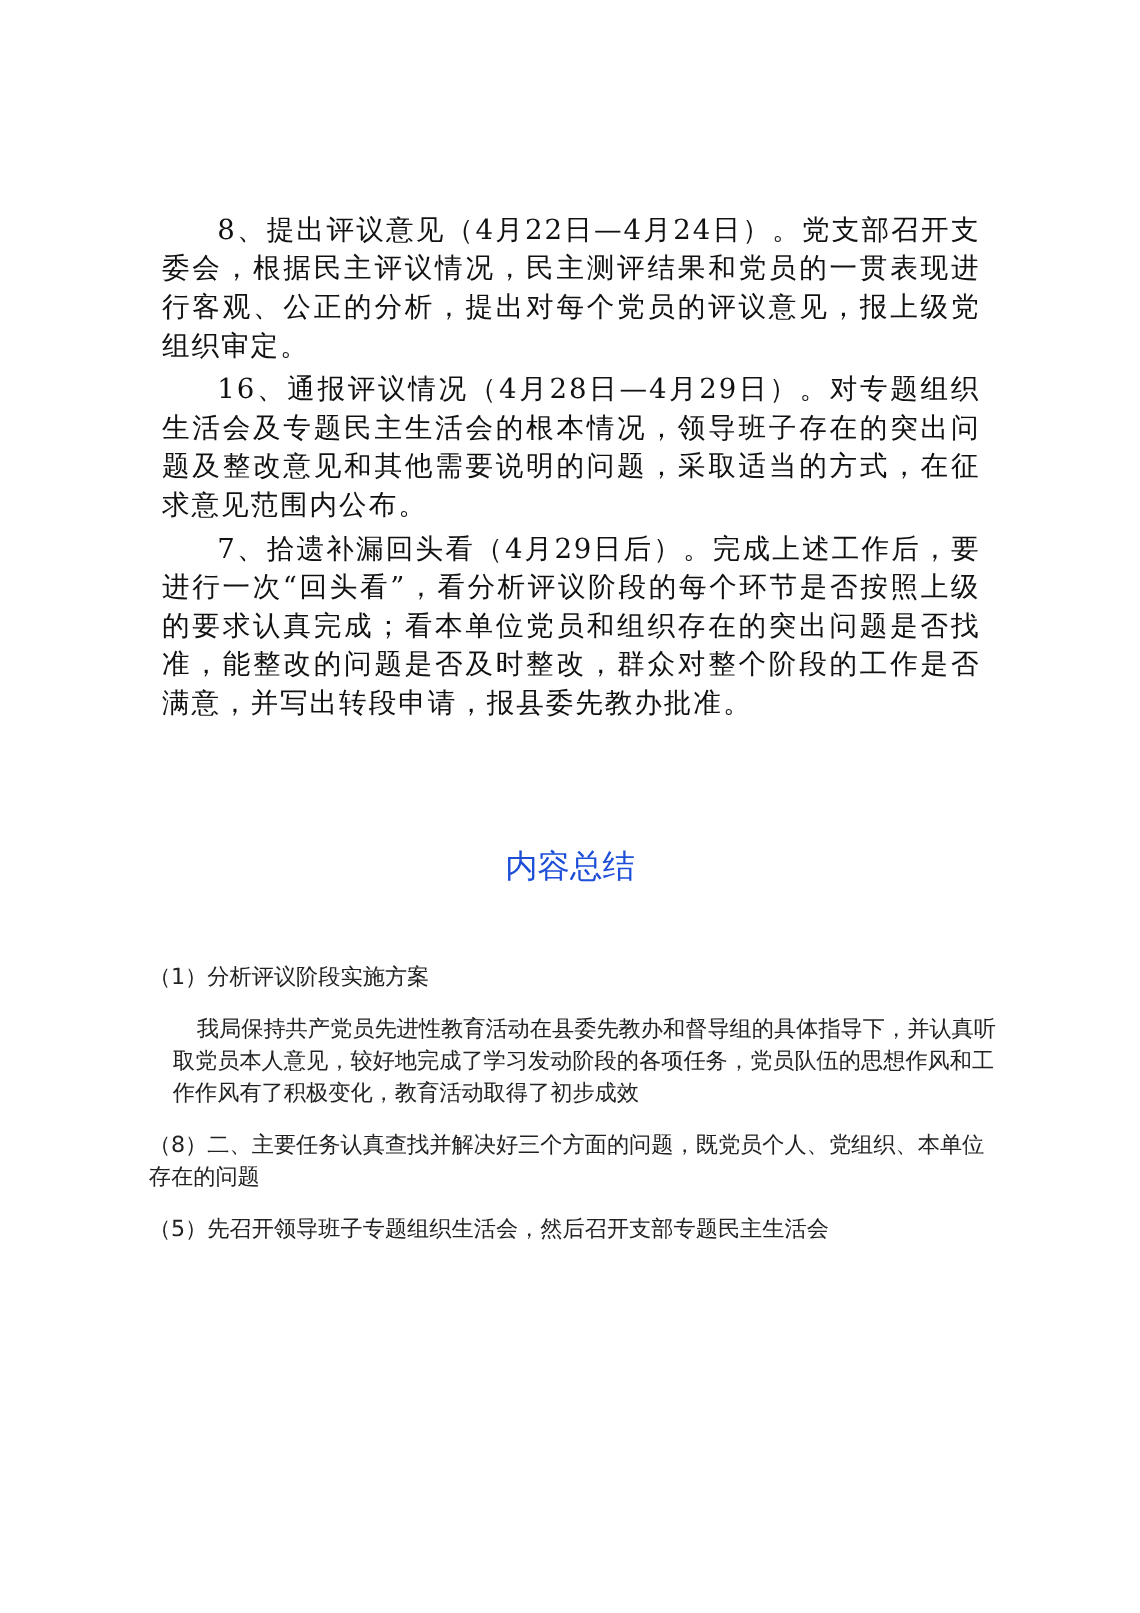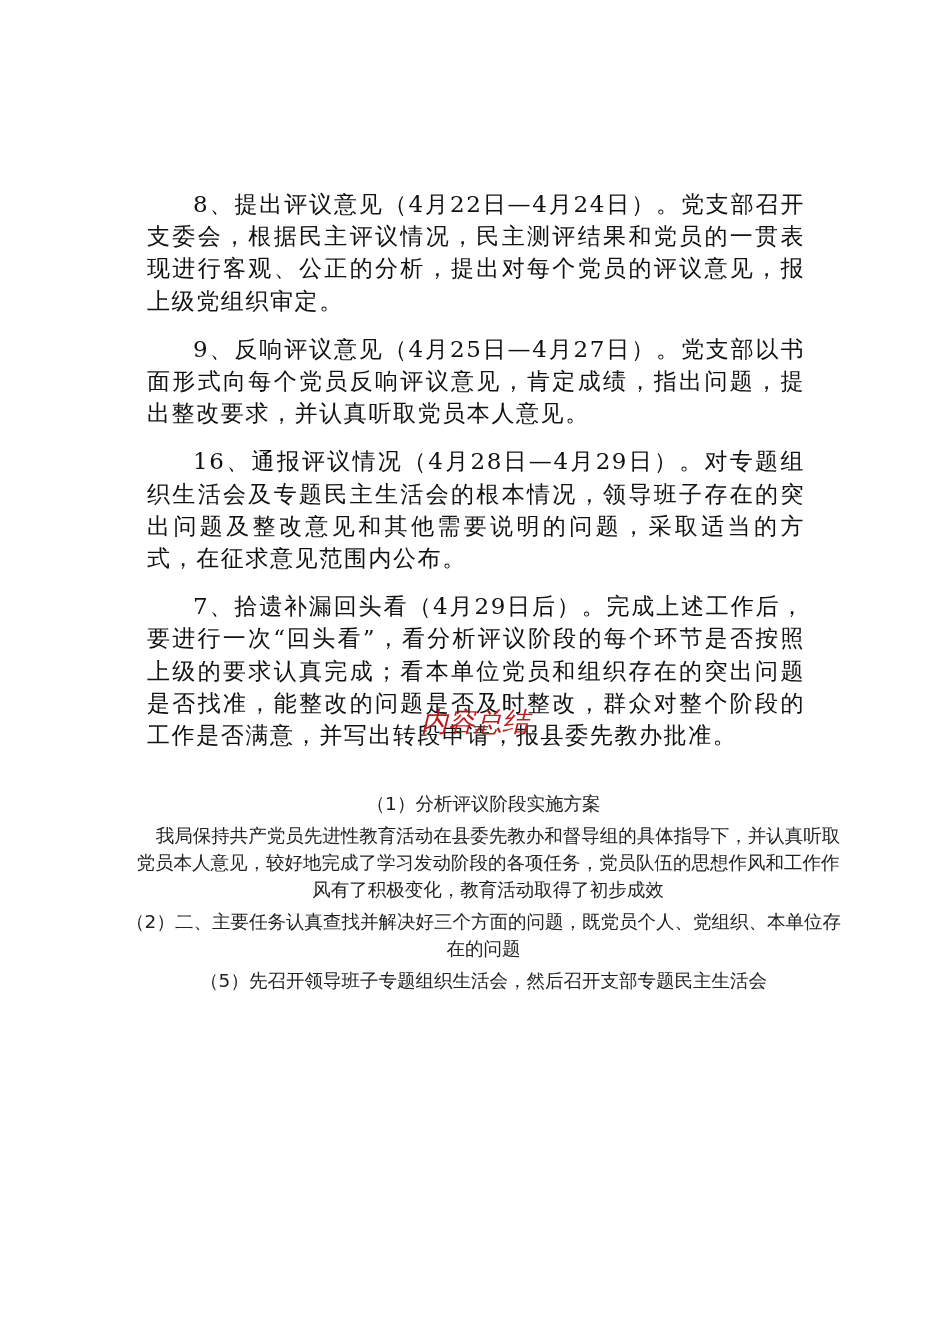--- a/index.html
+++ b/index.html
@@ -4,48 +4,47 @@
 <style>
   html, body { margin: 0; padding: 0; background: #ffffff; }
   body { width: 950px; height: 1344px; position: relative; overflow: hidden; }
   .page { position: absolute; left: 0; top: 0; width: 950px; height: 1344px; background: #fff; }
   .body-block {
     position: absolute; left: 131px; top: 172px; width: 690px;
     font-family: "DejaVu Serif", "Liberation Serif", serif;
     font-size: 23px; line-height: 32.2px; color: #111;
     letter-spacing: 1.6px;
   }
-  .body-block p { margin: 16px; text-indent: 46px; text-align: justify; }
+  .body-block p { margin: 4px; text-indent: 46px; text-align: justify; }
   .title {
     position: absolute; left: 0; width: 950px; top: 704px;
     text-align: center;
     font-family: "DejaVu Sans", "Liberation Sans", sans-serif;
-    font-size: 27px; color: #b91c1c; font-weight: normal; margin: 0; font-style: italic;
+    font-size: 27px; color: #1d4ed8; font-weight: normal; margin: 0;
   }
   .summary {
     position: absolute; left: 128px; top: 785px; width: 720px;
     font-family: "DejaVu Sans", "Liberation Sans", sans-serif;
     font-size: 18.5px; line-height: 27px; color: #222;
   }
-  .summary p { margin: 5px; text-align: center; }
+  .summary p { margin: 16px; }
   .summary .indent { text-indent: 20px; }
   .summary .item { margin-left: -4px; }
 </style>
 </head>
 <body>
 
 <div class="page">
   <div class="body-block">
     <p>8、提出评议意见（4月22日—4月24日）。党支部召开支委会，根据民主评议情况，民主测评结果和党员的一贯表现进行客观、公正的分析，提出对每个党员的评议意见，报上级党组织审定。</p>
-    <p>9、反响评议意见（4月25日—4月27日）。党支部以书面形式向每个党员反响评议意见，肯定成绩，指出问题，提出整改要求，并认真听取党员本人意见。</p>
     <p>16、通报评议情况（4月28日—4月29日）。对专题组织生活会及专题民主生活会的根本情况，领导班子存在的突出问题及整改意见和其他需要说明的问题，采取适当的方式，在征求意见范围内公布。</p>
     <p>7、拾遗补漏回头看（4月29日后）。完成上述工作后，要进行一次“回头看”，看分析评议阶段的每个环节是否按照上级的要求认真完成；看本单位党员和组织存在的突出问题是否找准，能整改的问题是否及时整改，群众对整个阶段的工作是否满意，并写出转段申请，报县委先教办批准。</p>
   </div>
 
   <h2 class="title">内容总结</h2>
 
   <div class="summary">
     <p class="item">（1）分析评议阶段实施方案</p>
     <p class="indent">我局保持共产党员先进性教育活动在县委先教办和督导组的具体指导下，并认真听取党员本人意见，较好地完成了学习发动阶段的各项任务，党员队伍的思想作风和工作作风有了积极变化，教育活动取得了初步成效</p>
-    <p class="item">（2）二、主要任务认真查找并解决好三个方面的问题，既党员个人、党组织、本单位存在的问题</p>
+    <p class="item">（8）二、主要任务认真查找并解决好三个方面的问题，既党员个人、党组织、本单位存在的问题</p>
     <p class="item">（5）先召开领导班子专题组织生活会，然后召开支部专题民主生活会</p>
   </div>
 </div>
 
 </body></html>

